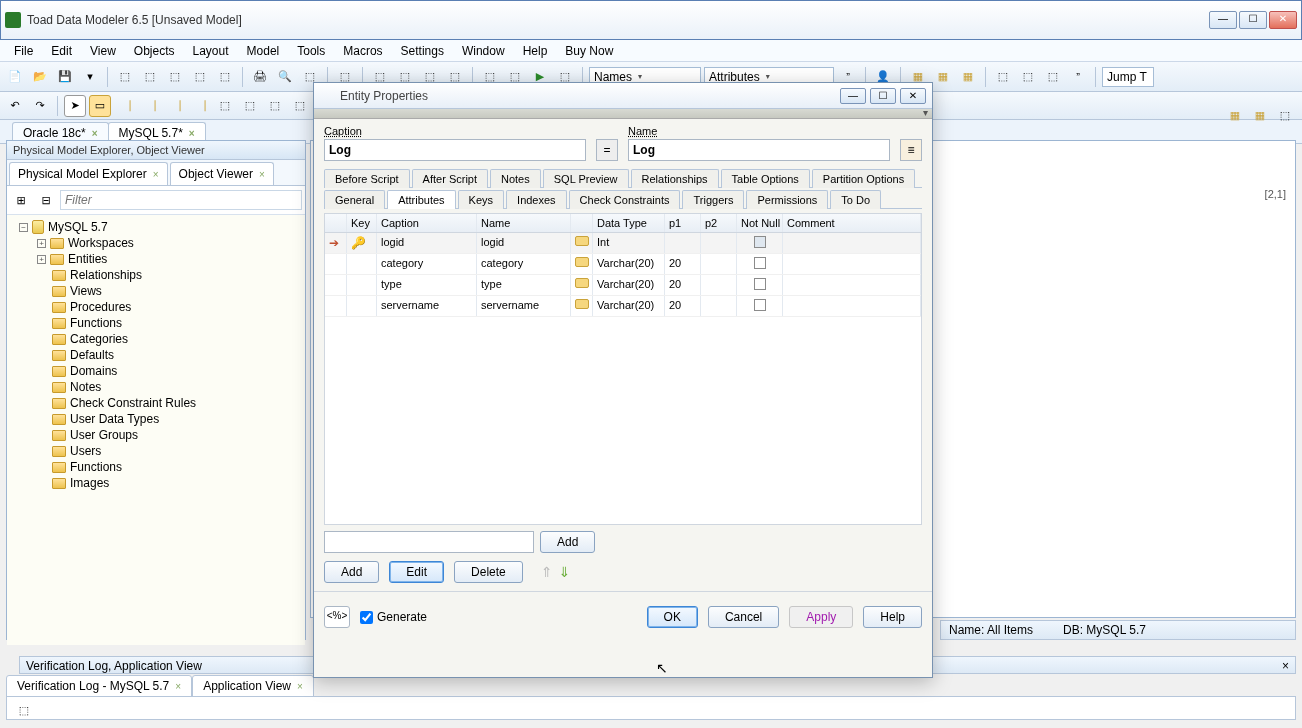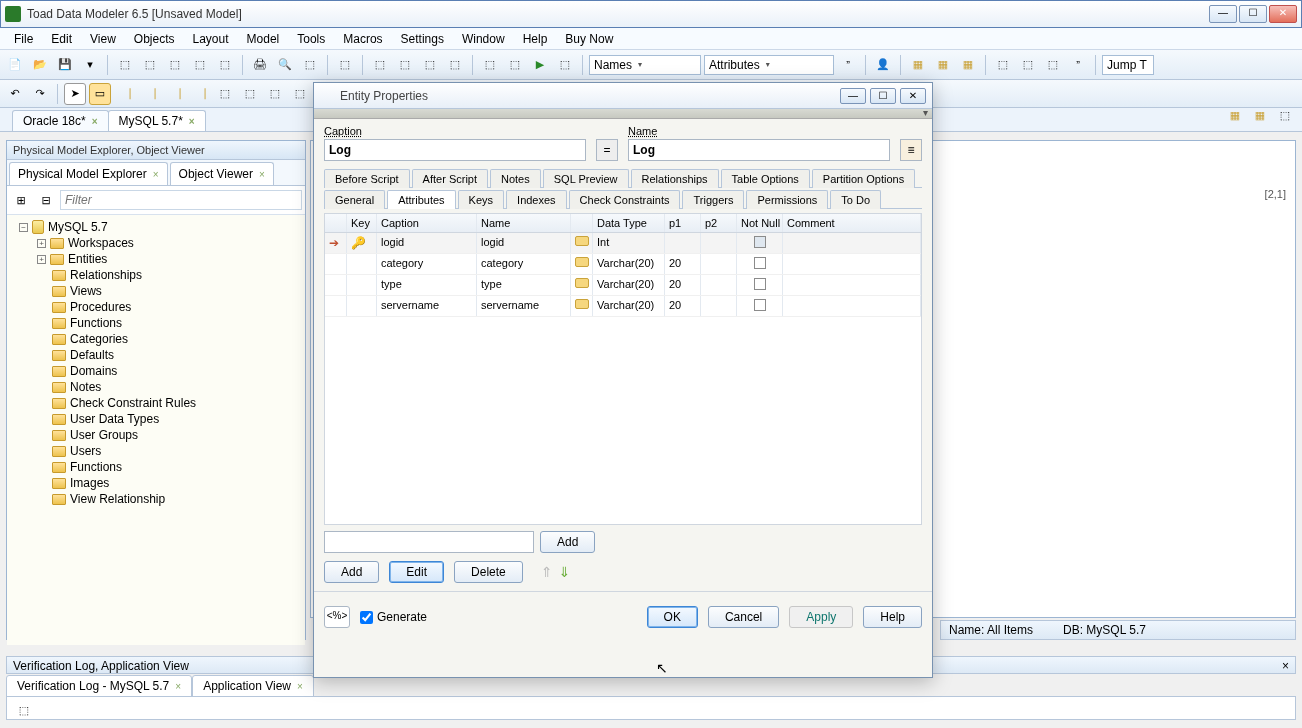--- a/index.html
+++ b/index.html
@@ -1,19 +1,19 @@
 <!DOCTYPE html>
 <html><head>
 <meta charset="utf-8">
 <style>
 * { box-sizing: border-box; margin: 0; padding: 0; font-family: "Segoe UI", Tahoma, sans-serif; font-size: 12px; }
 body { background: #f0f0f0; width: 1302px; height: 728px; overflow: hidden; position: relative; }
 
 
-.titlebar { height: 28px; background: linear-gradient(#fff,#eaf1f9); border: 1px solid #5a7fb3; display: flex; align-items: center; padding: 0 4px; }
+.titlebar { height: 40px; background: linear-gradient(#fff,#eaf1f9); border: 1px solid #5a7fb3; display: flex; align-items: center; padding: 0 4px; }
 .titlebar .app-icon { width: 16px; height: 16px; background: #2a7a2a; border-radius: 2px; margin-right: 6px; display:inline-block;}
 .titlebar .title { flex: 1; color: #333; }
 .winbtns { display: flex; gap: 2px; }
 .winbtn { width: 28px; height: 18px; border: 1px solid #7a94b8; background: linear-gradient(#f6fafe,#d8e6f5); border-radius: 2px; text-align:center; line-height:14px; font-size:10px;}
 .winbtn.close { background: linear-gradient(#f7c0ba,#e36f5b); border-color:#c0504d; color:#fff;}
 
 
 .menubar { height: 22px; background: #f7fbff; border-bottom: 1px solid #ccd8e8; display: flex; align-items: center; padding: 0 6px; gap: 2px;}
 .menubar .mi { padding: 2px 8px; cursor: default; }
 
@@ -47,21 +47,21 @@
 .db-icon { width:12px;height:14px;background:linear-gradient(#fceea3,#e9c84f);border:1px solid #c79a2c;border-radius:2px;display:inline-block;}
 
 
 .canvas { position:absolute; left:310px; top:140px; right:6px; height:478px; background:#fff; border:1px solid #9cb5d2;}
 .designer-toolbar { position:absolute; right:6px; top:104px; display:flex; gap:3px;}
 
 
 .status-row { position:absolute; left:6px; right:6px; background:linear-gradient(#eff6fd,#dde9f5); border:1px solid #b6c6da; height:20px; display:flex; align-items:center; padding:0 8px; font-size:11px;}
 .status1 { top:620px; left:940px; right:6px; }
 .status1 .cell{padding:0 30px 0 0;}
-.botpanel-header{ position:absolute; left:6px; top:656px; right:6px; height:18px; background:linear-gradient(#eff6fd,#dde9f5);border:1px solid #b6c6da;padding:2px 6px;font-size:11px; display:flex; justify-content:space-between;}
+.botpanel-header{ position:absolute; left:19px; top:656px; right:6px; height:18px; background:linear-gradient(#eff6fd,#dde9f5);border:1px solid #b6c6da;padding:2px 6px;font-size:11px; display:flex; justify-content:space-between;}
 .bottabs{ position:absolute; left:6px; top:675px; display:flex; gap:0;}
 .bottab{background:#fff;border:1px solid #b6c6da;padding:3px 10px;display:flex;gap:6px;align-items:center;border-radius:3px 3px 0 0;}
 .bottab .x{font-size:10px;color:#8a6;}
 .boticnrow{ position:absolute; left:6px; top:696px; right:6px; height:24px; border:1px solid #b6c6da; background:#fff; padding:2px 6px;}
 
 
 .dialog { position:absolute; left:313px; top:82px; width:620px; height:596px; background:#f5f5f1; border:1px solid #7892b0; box-shadow:0 4px 18px rgba(0,0,0,.25);}
 .dlg-title { height:26px; background:linear-gradient(#fff,#e8eff8); display:flex; align-items:center; padding:0 6px; gap:6px; border-bottom:1px solid #b6c6da;}
 .dlg-title .t{flex:1;color:#444;}
 .dlg-title .wb{display:flex;gap:4px;}
@@ -85,21 +85,21 @@
 .grow{display:flex;border-bottom:1px solid #f0f0f0;}
 .grow.sel{background:#f4f4f4;}
 .keyico{color:#d98f1f;}
 .dtyp-ico{width:14px;height:10px;background:#f6d77e;border:1px solid #caa33a;border-radius:2px;display:inline-block;}
 .chk{width:12px;height:12px;border:1px solid #8b8b8b;display:inline-block;background:#fff;}
 .chk.on{background:#dfe7ef;}
 .addrow{display:flex;gap:6px;margin:6px 10px;}
 .addrow input{flex:1;border:1px solid #abb7c5;padding:3px;max-width:210px;}
 .btn{border:1px solid #8aa3c1;background:linear-gradient(#fcfdfe,#e3ecf6);padding:3px 16px;border-radius:3px;cursor:default;}
 .btn.primary{border-color:#3d86d6; box-shadow:0 0 0 1px #7fb4ea inset;background:linear-gradient(#f4f9ff,#d5e7fa);}
-.btn.disabled{color:#0f766e;background:#f0f0f0;border-color:#c7c7c7;}
+.btn.disabled{color:#a21caf;background:#f0f0f0;border-color:#c7c7c7;}
 .rowbtns{display:flex;gap:10px;margin:8px 10px;align-items:center;}
 .arrows-ud{display:flex;gap:6px;margin-left:8px;}
 .arrowbt{color:#6aae3a;font-size:14px;} .arrowbt.dim{color:#bbb;}
 .dlg-sep{height:1px;background:#cfd6df;margin:6px 0;}
 .dlg-footer{display:flex;align-items:center;gap:10px;padding:8px 10px 10px;}
 .dlg-footer .spacer{flex:1;}
 .iconbtn{width:26px;height:22px;border:1px solid #abb7c5;background:#fff;border-radius:3px;text-align:center;line-height:18px;font-size:10px;}
 .gen{display:flex;align-items:center;gap:4px;}
 .coord{position:absolute;right:16px;top:188px;font-size:11px;color:#555;}
 
@@ -315,25 +315,20 @@
       </div>
     <div class="tree-node d1">
         <span style="width:11px;display:inline-block"></span>
         <span class="fld-icon"></span>
         <span>Functions</span>
       </div>
     <div class="tree-node d1">
         <span style="width:11px;display:inline-block"></span>
         <span class="fld-icon"></span>
         <span>Images</span>
-      </div>
-    <div class="tree-node d1">
-        <span style="width:11px;display:inline-block"></span>
-        <span class="fld-icon"></span>
-        <span>View Relationship</span>
       </div>
   </div>
 </div>
 
 <div class="canvas"></div>
 <div class="coord">[2,1]</div>
 
 <div class="status-row status1">
   <span class="cell">Name: All Items</span>
   <span class="cell">DB: MySQL 5.7</span>

